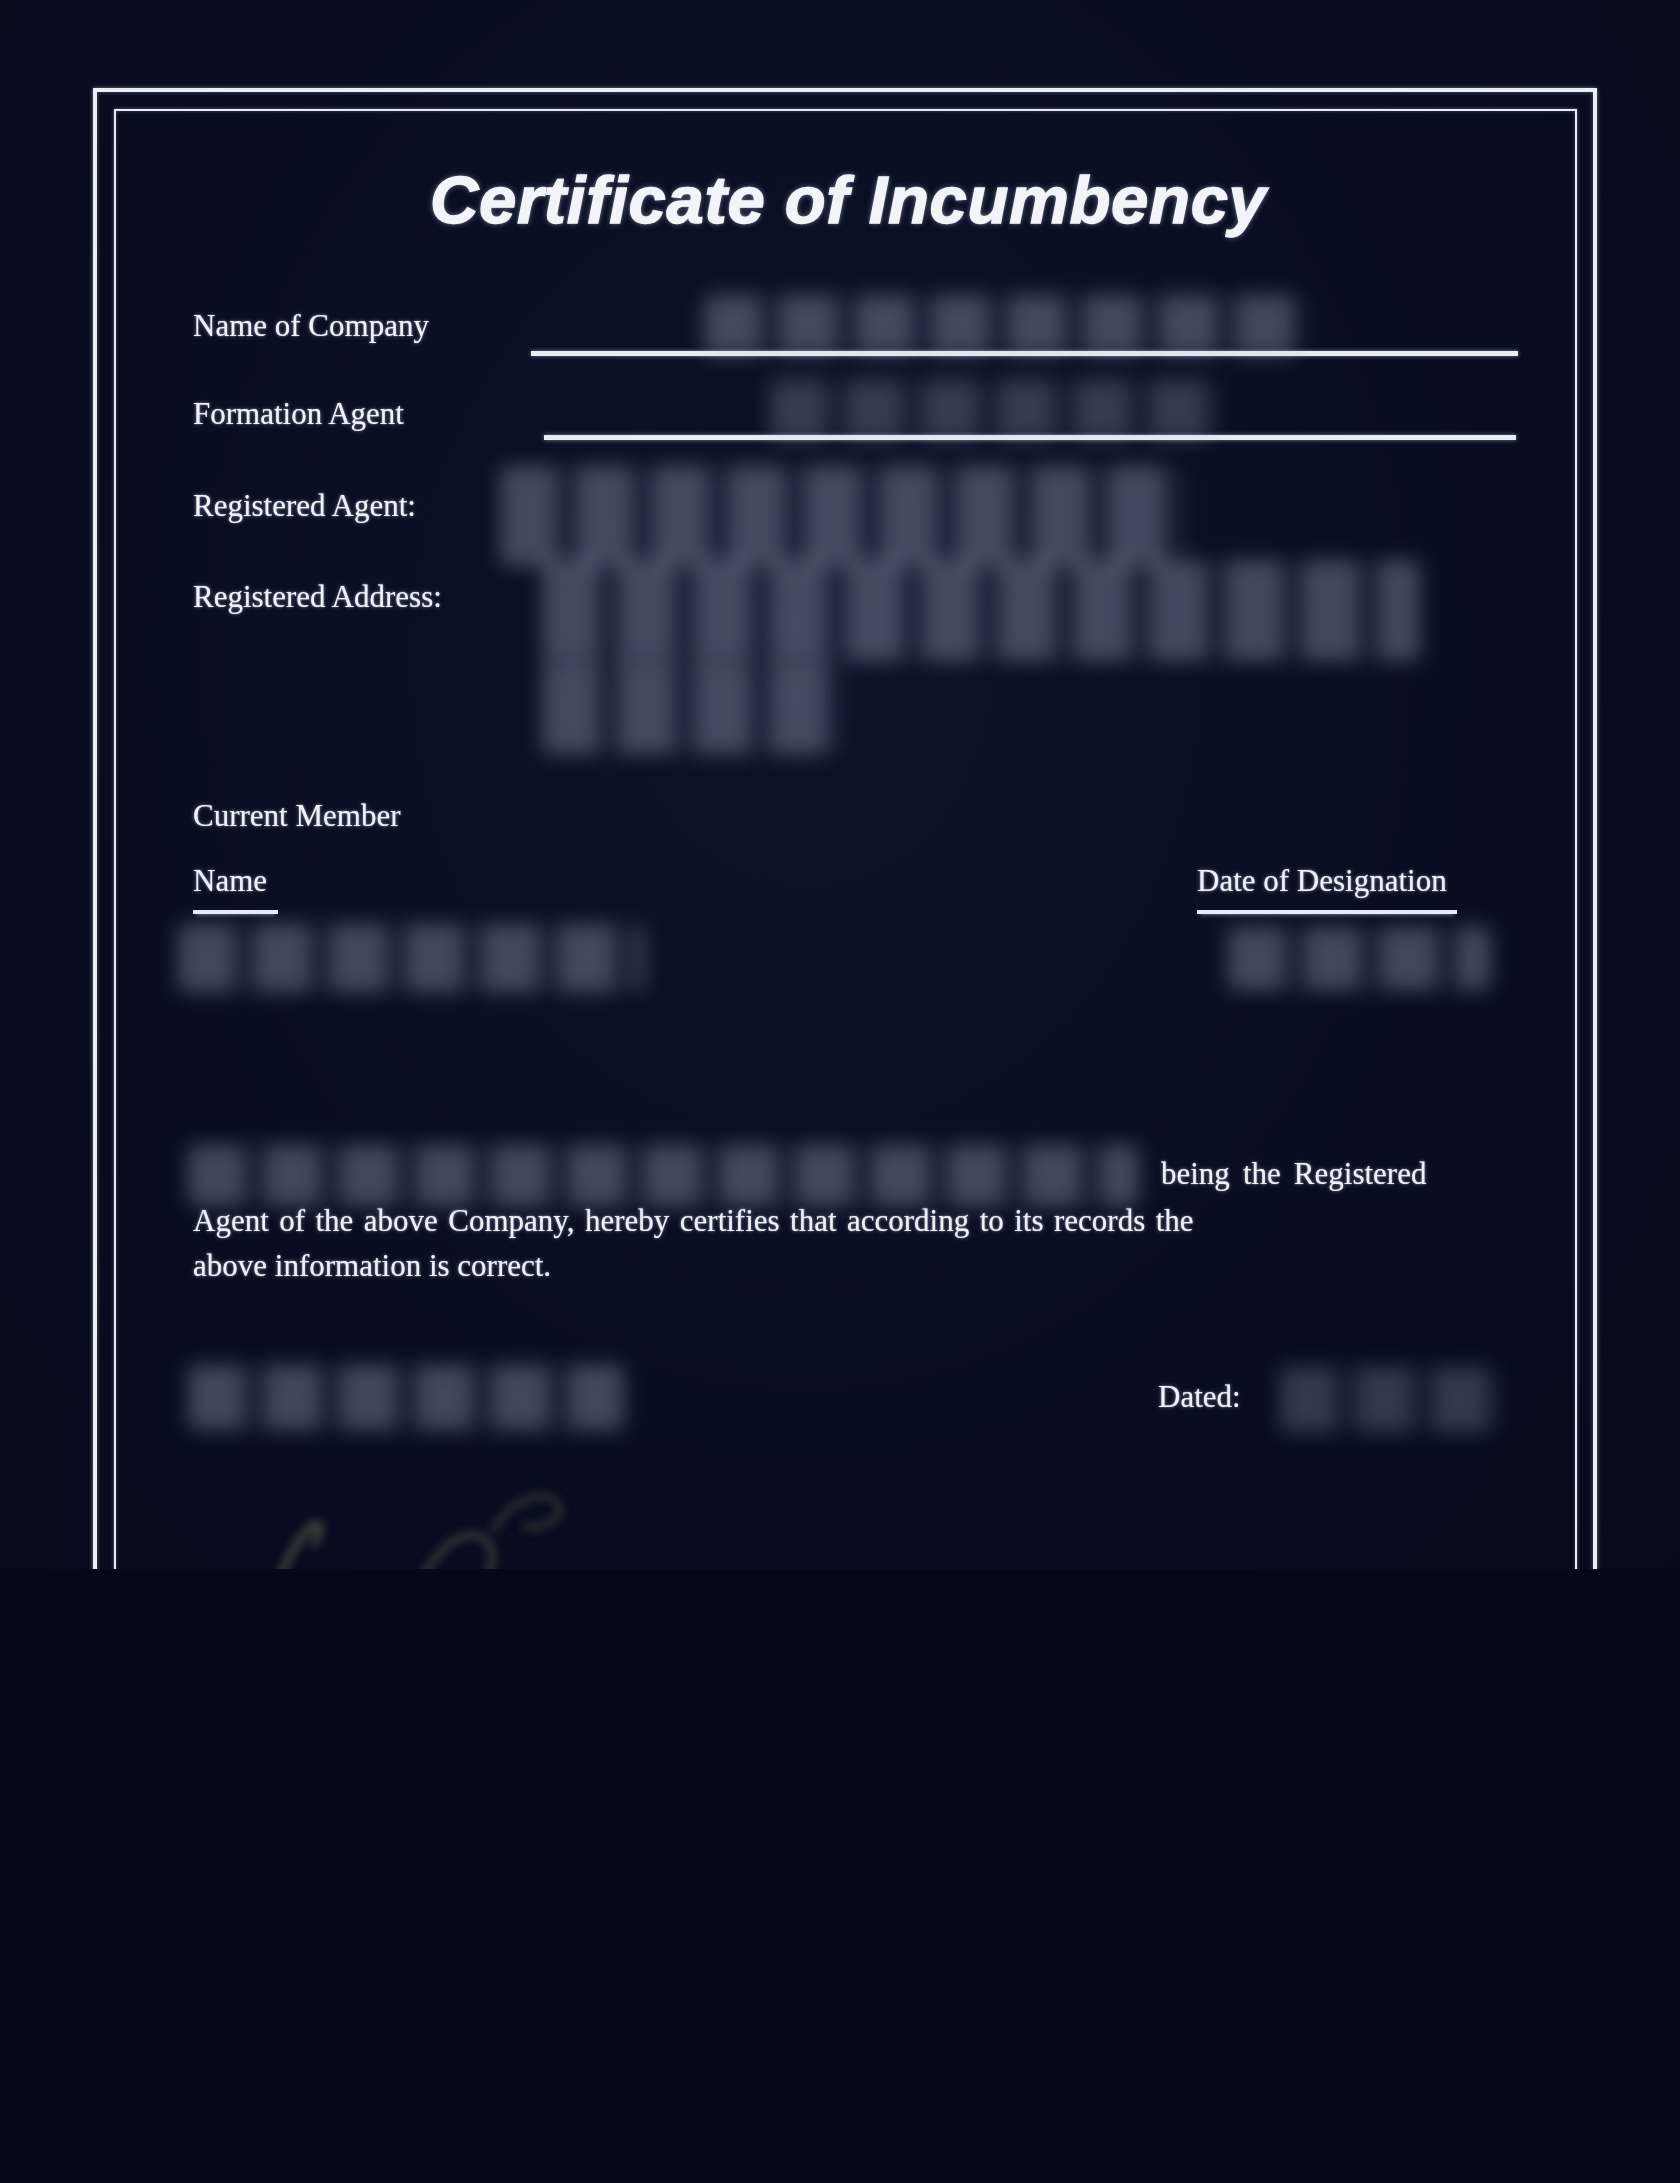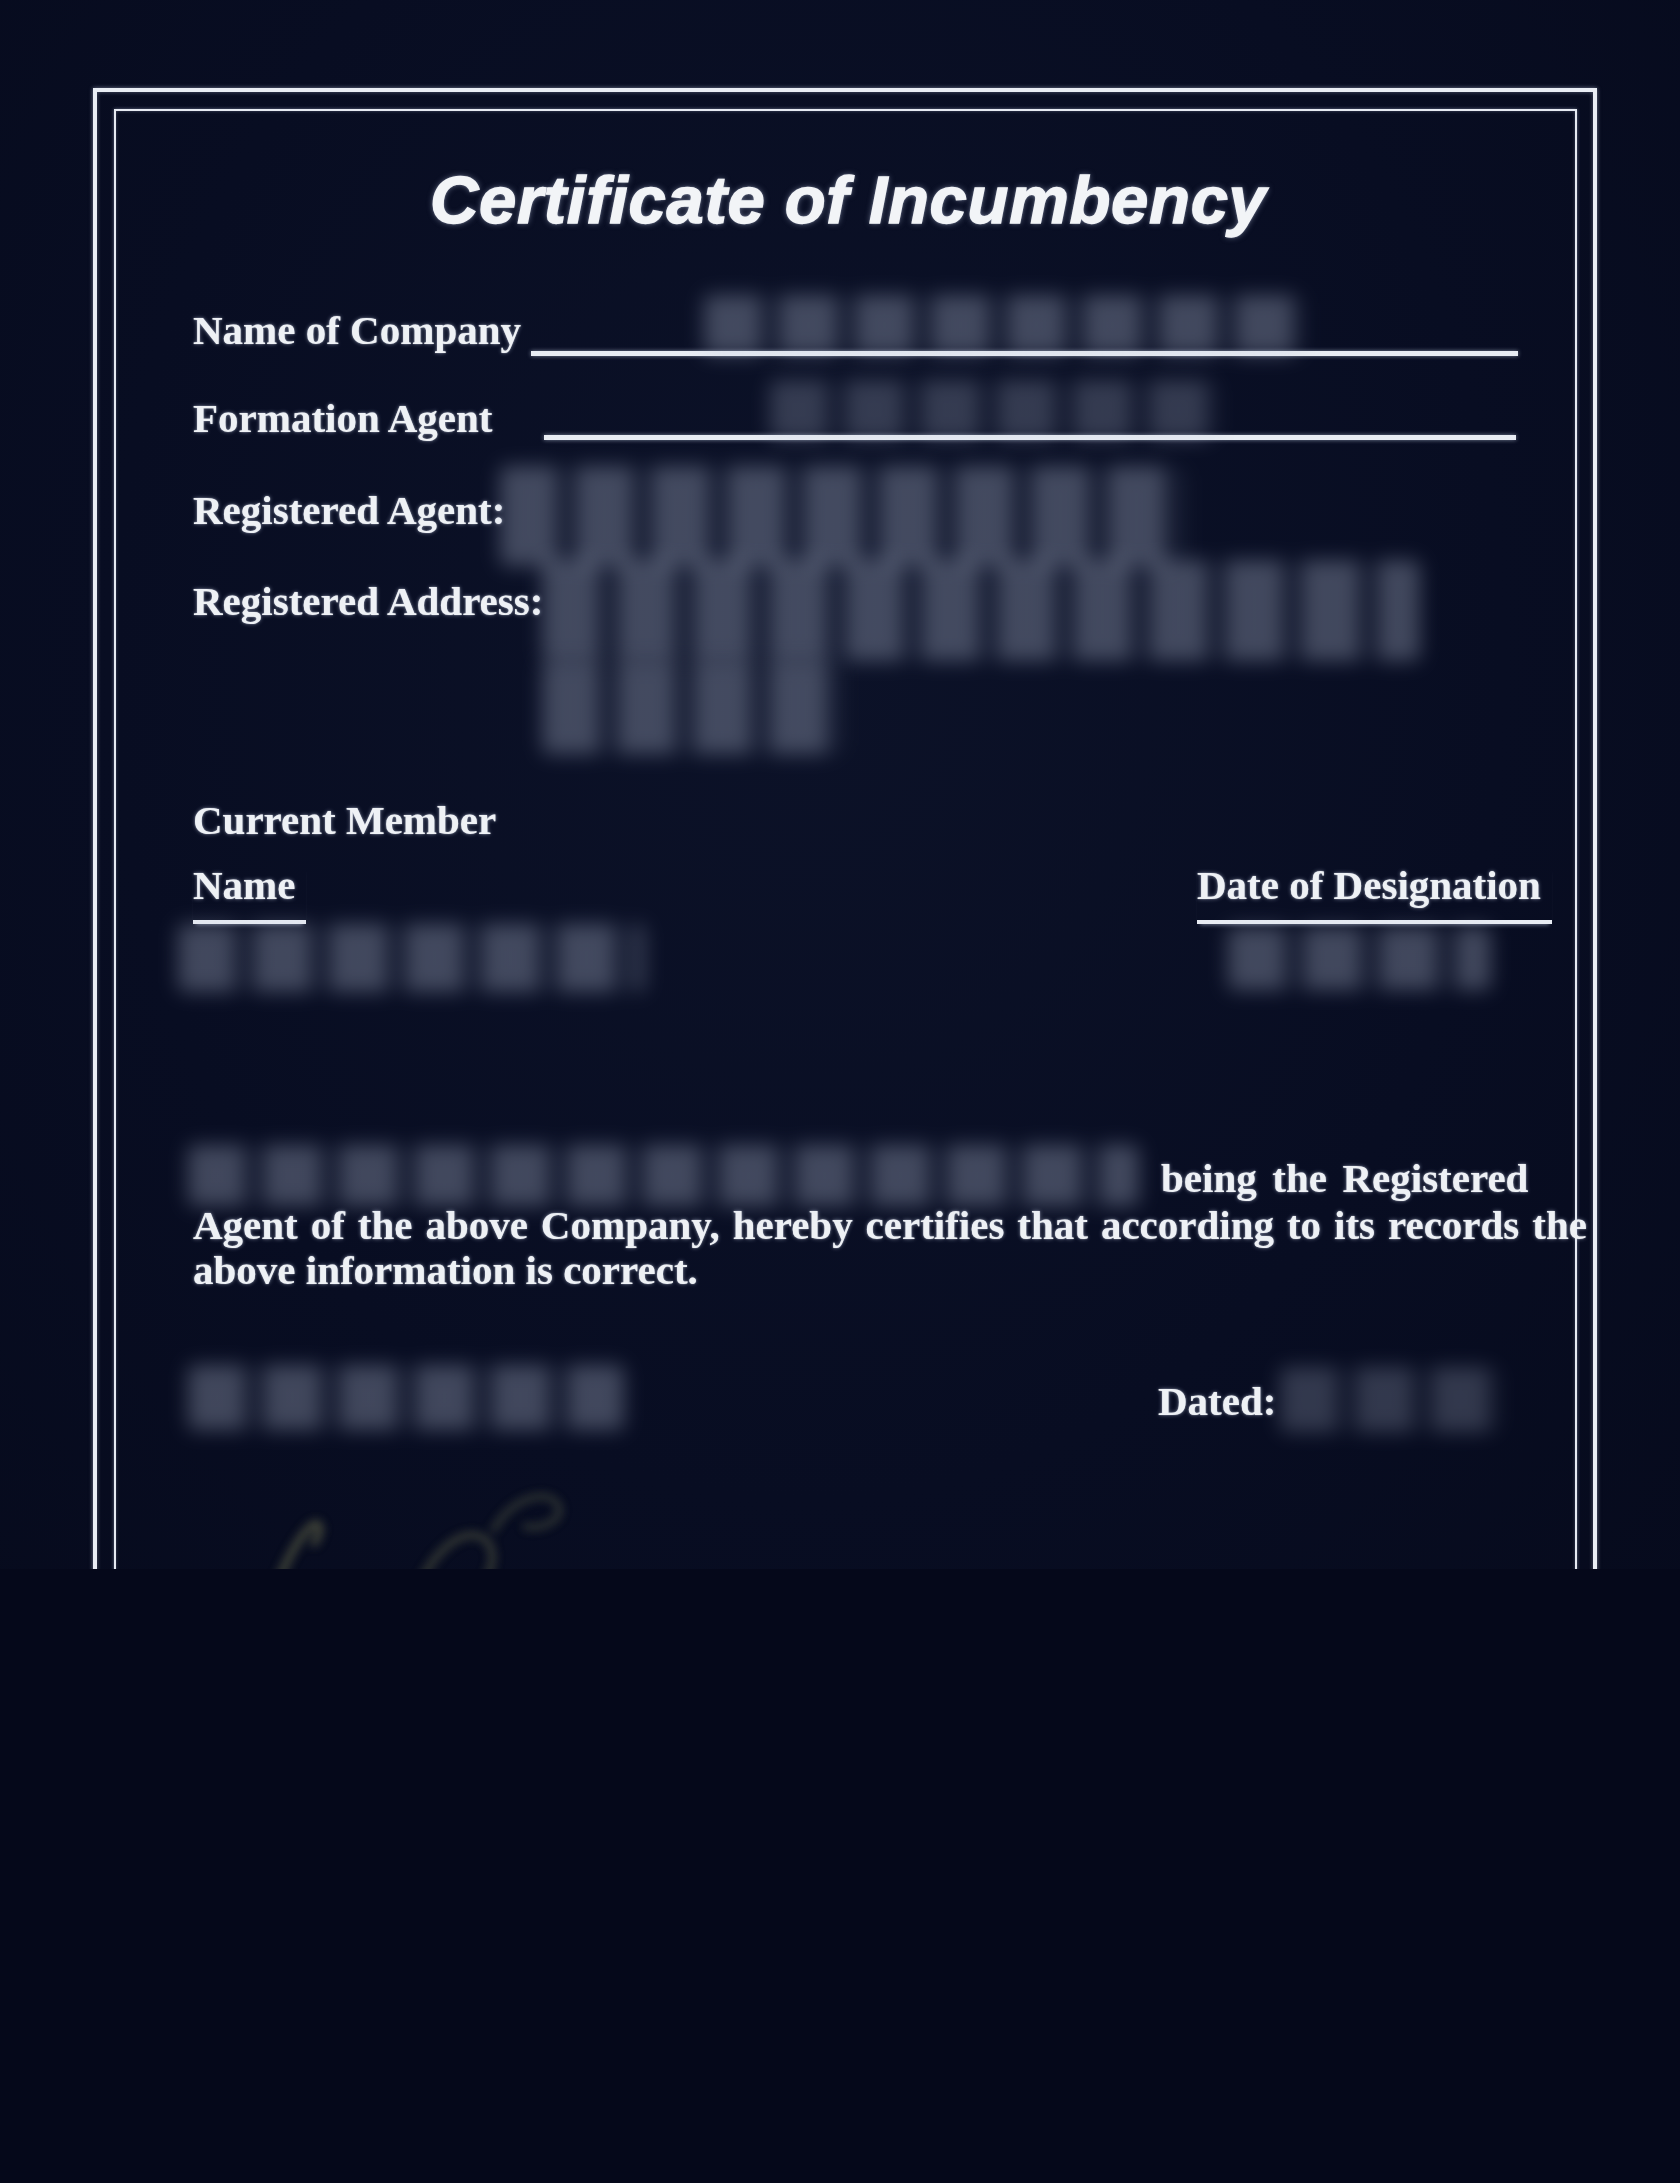--- a/index.html
+++ b/index.html
@@ -18,21 +18,21 @@
     box-shadow:0 0 3.3px rgba(215,226,250,.45), inset 0 0 3.3px rgba(215,226,250,.3);
   }
   .title{
     position:absolute;left:430px;top:165px;margin:0;z-index:2;white-space:nowrap;
     font:italic bold 67px/1.05 "Liberation Sans","DejaVu Sans",sans-serif;
     letter-spacing:0.7px;color:#f2f4f7;-webkit-text-stroke:1.3px #f2f4f7;
     text-shadow:0 0 6.7px rgba(205,218,248,.5),0 0 2px rgba(240,244,252,.8);
   }
   .lbl{
     position:absolute;z-index:2;white-space:nowrap;
-    font-weight:bold;font-size:41px;line-height:1;color:#eef1f5;
+    font-weight:normal;font-size:31px;line-height:1;color:#eef1f5;
     text-shadow:0 0 4px rgba(212,222,248,.45),0 0 1.3px rgba(240,244,252,.7);
   }
   .u{border-bottom:4.7px solid #e8ecf3;padding-right:10.6px;padding-bottom:14px;
      box-shadow:0 4px 4px -2.7px rgba(215,226,250,.45);}
   .rule{
     position:absolute;height:4.7px;background:#e8ecf3;z-index:2;
     box-shadow:0 0 4px rgba(215,226,250,.55);
   }
   .rd{
     position:absolute;z-index:3;border-radius:6.7px;opacity:.6;filter:blur(10px);

